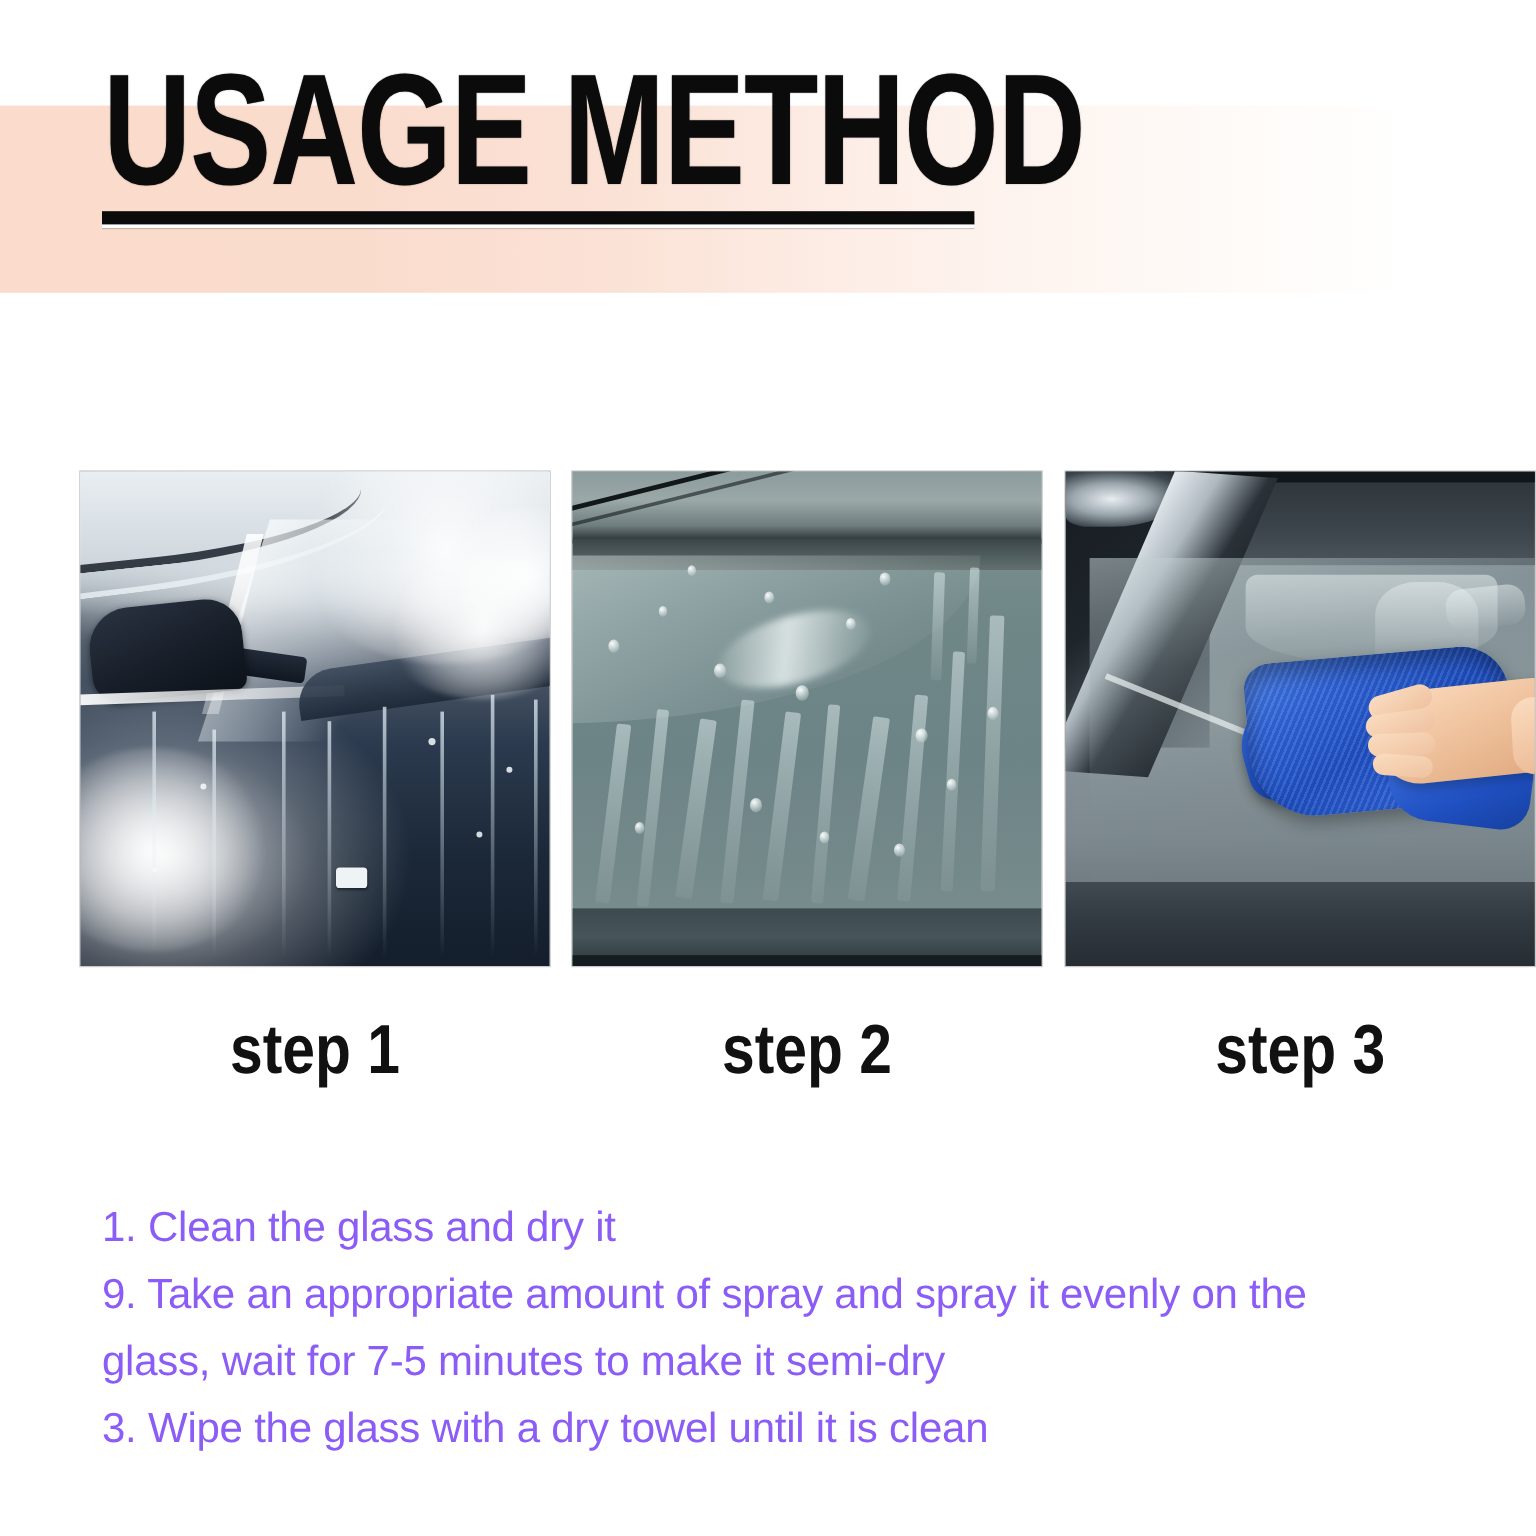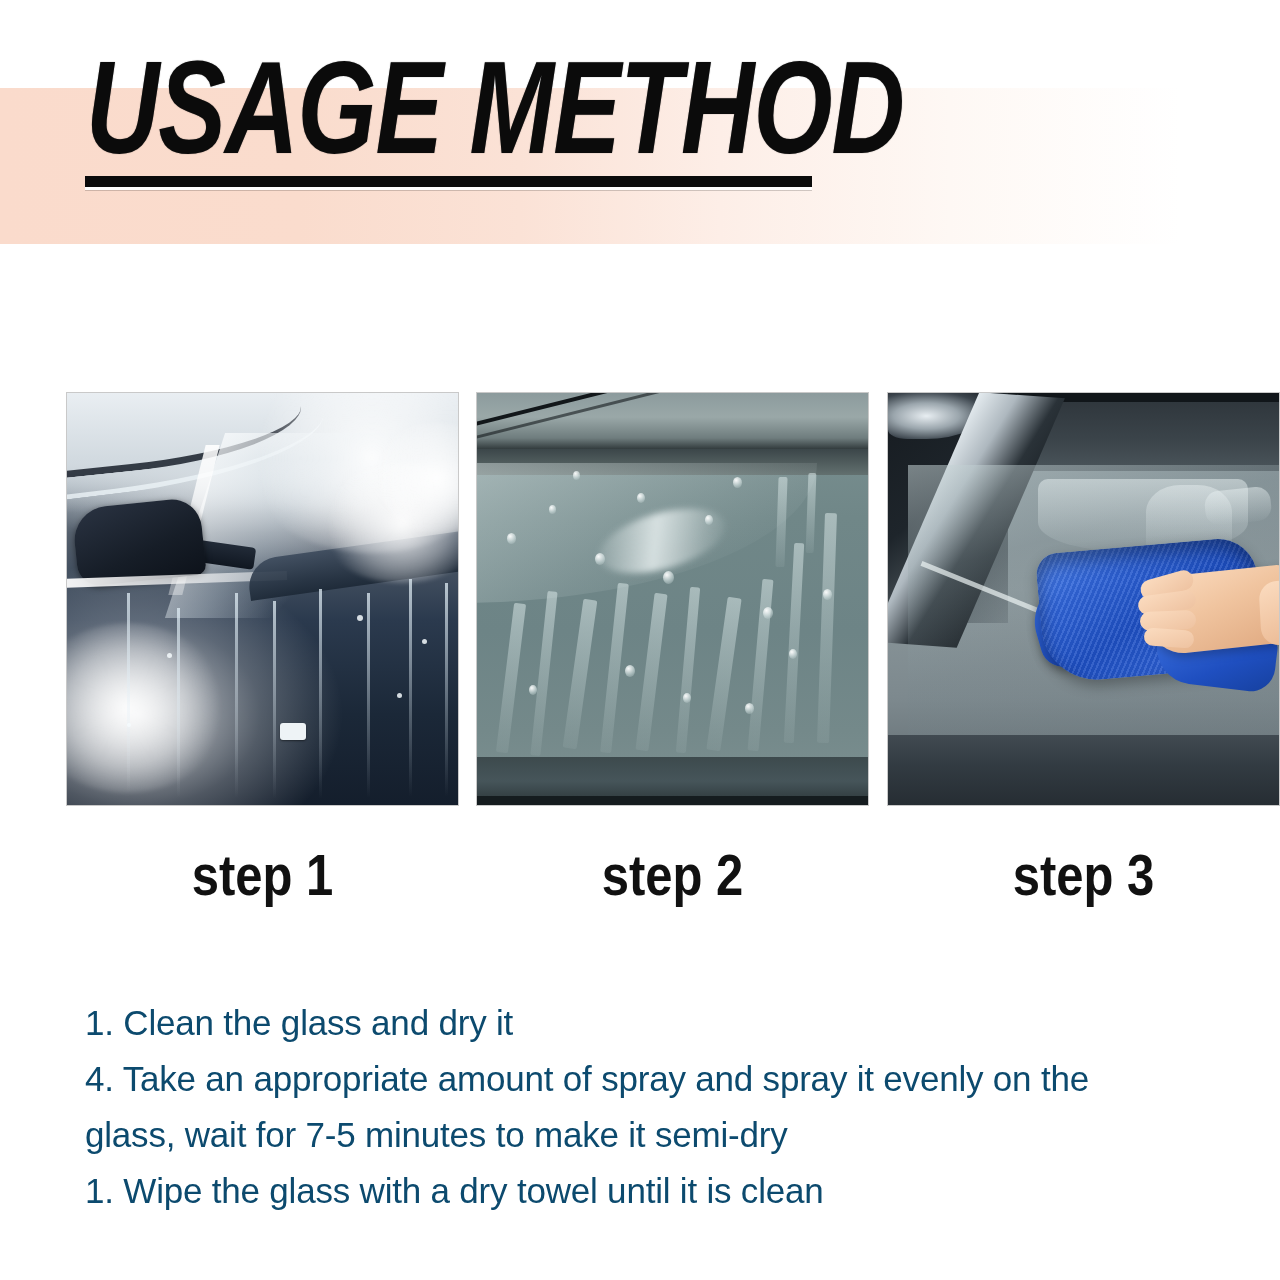--- a/index.html
+++ b/index.html
@@ -6,21 +6,21 @@
   body{
     width:1280px;height:1280px;
     background:#ffffff;
     font-family:"Liberation Sans", sans-serif;
     overflow:hidden;
     position:relative;
   }
 
   
   .header{
-    position:absolute;left:0;top:0;width:1280px;height:260px;font-style:italic;
+    position:absolute;left:0;top:0;width:1280px;height:260px;
   }
   .header-band{
     position:absolute;left:0;top:88px;width:1280px;height:156px;
     background:linear-gradient(to right,
       #fadbcc 0px, #fadccd 300px, #fbe2d6 520px,
       #fdeee7 720px, #fef8f4 950px, #ffffff 1180px);
   }
   .header-title{
     position:absolute;left:86px;top:42px;
     font-family:"Liberation Sans", sans-serif;
@@ -296,21 +296,21 @@
   .step-label.l1{left:67px;width:391px;}
   .step-label.l2{left:477px;width:391px;}
   .step-label.l3{left:888px;width:391px;}
 
   
   .instructions{
     position:absolute;left:85px;top:995px;width:1190px;
     font-family:"Liberation Sans", sans-serif;
     font-size:35px;
     line-height:56px;
-    color:#0c4a6e;
+    color:#8b5cf6;
     font-weight:400;
     letter-spacing:-0.2px;
   }
   .instructions p{margin:0;}
 </style>
 </head>
 <body>
 
 <div class="header">
   <div class="header-band"></div>
@@ -427,16 +427,16 @@
     </div>
   </div>
 </div>
 
 <div class="step-label l1">step 1</div>
 <div class="step-label l2">step 2</div>
 <div class="step-label l3">step 3</div>
 
 <div class="instructions">
   <p>1. Clean the glass and dry it</p>
-  <p>4. Take an appropriate amount of spray and spray it evenly on the</p>
+  <p>9. Take an appropriate amount of spray and spray it evenly on the</p>
   <p>glass, wait for 7-5 minutes to make it semi-dry</p>
-  <p>1. Wipe the glass with a dry towel until it is clean</p>
+  <p>3. Wipe the glass with a dry towel until it is clean</p>
 </div>
 
 </body></html>

